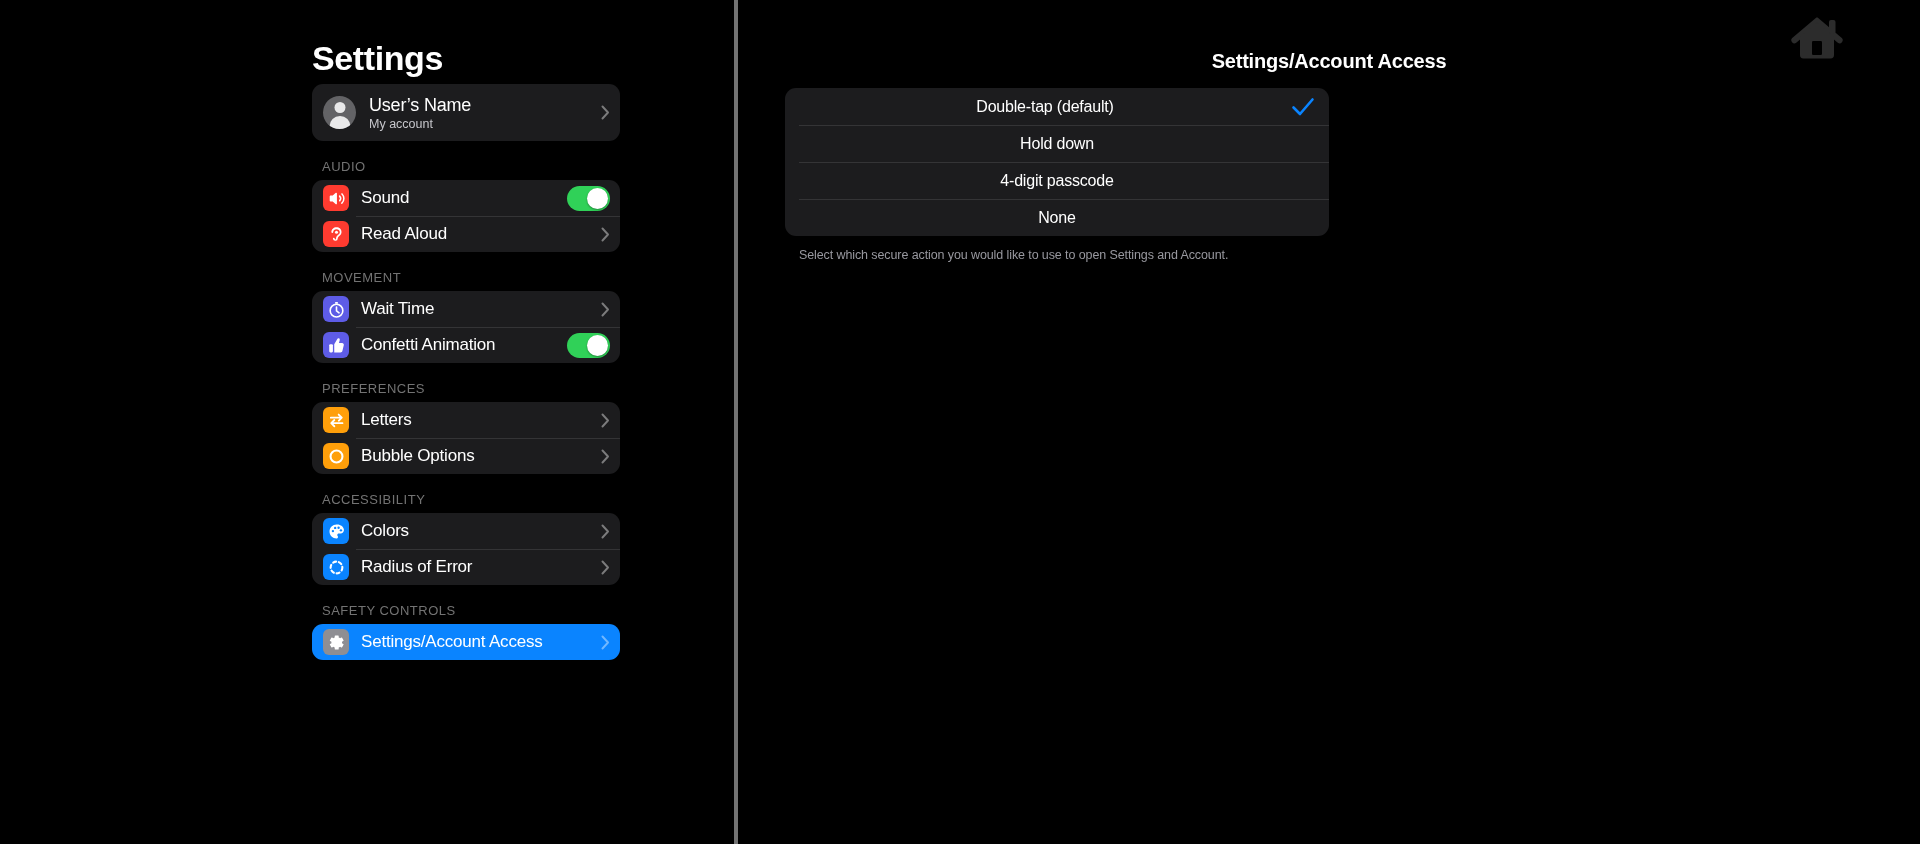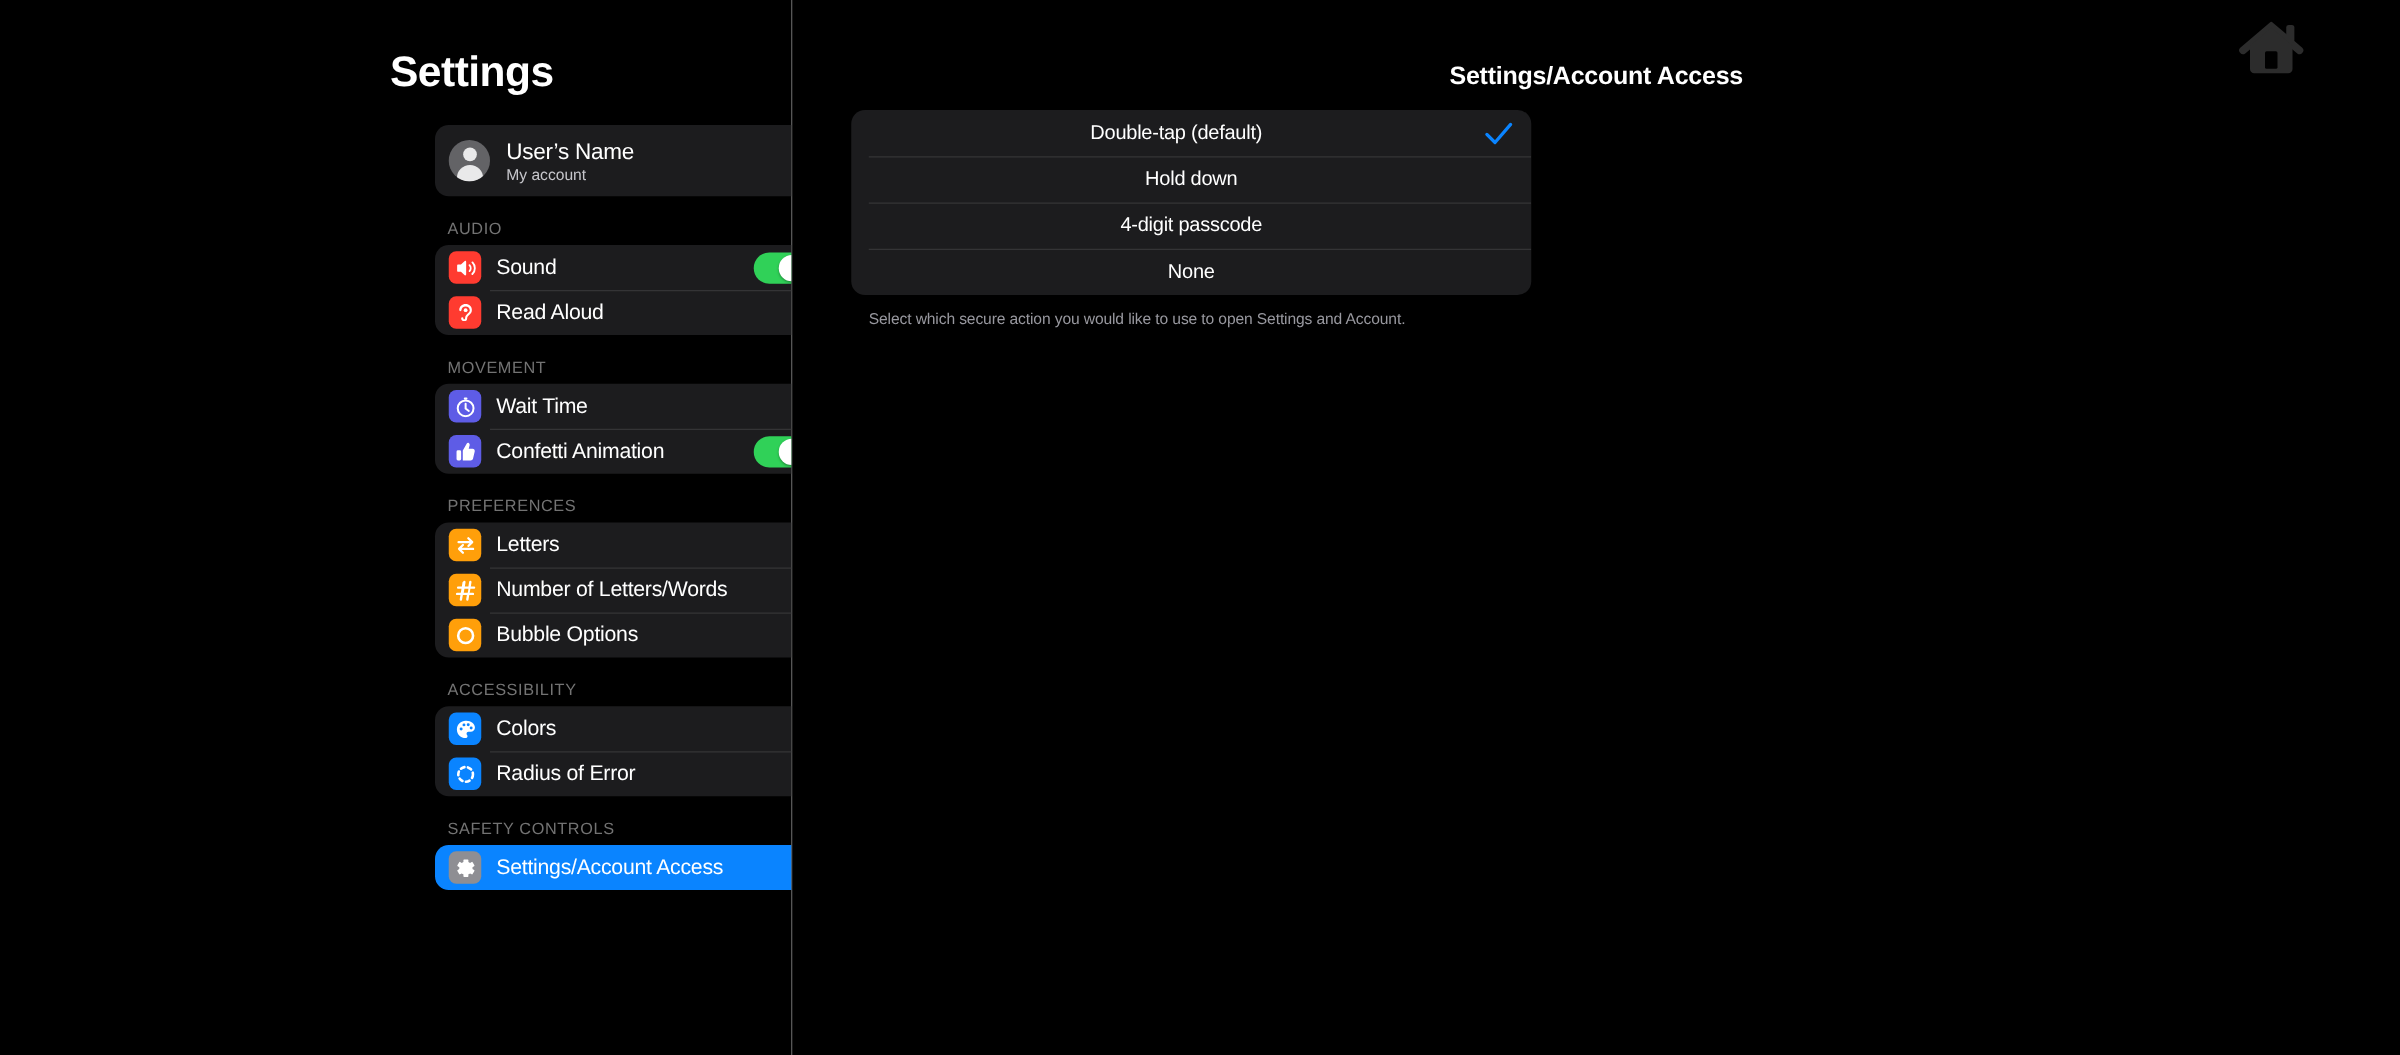--- a/index.html
+++ b/index.html
@@ -6,23 +6,23 @@
   html, body {
     width: 1920px; height: 844px;
     background: #000;
     font-family: "Liberation Sans", sans-serif;
     overflow: hidden;
   }
   .app { display: flex; width: 1920px; height: 844px; background: #000; }
 
   
   .sidebar {
-    width: 634px; height: 844px;
+    width: 738px; height: 844px;
     background: #000;
-    border-right: 1px solid #737373;
+    border-right: 4px solid #737373;
     position: relative;
     overflow: hidden;
   }
   .sb-title {
     color: #fff;
     font-size: 34px;
     font-weight: bold;
     letter-spacing: -0.4px;
     position: absolute;
     left: 312px; top: 39px;
@@ -163,21 +163,21 @@
     letter-spacing: -0.1px;
   }
 </style>
 </head>
 <body>
 
 <div class="app">
 
   <div class="sidebar">
     <div class="sb-title">Settings</div>
-    <div class="sb-scroll" id="sidebar-scroll" style="top:100px;margin-left:36px;">
+    <div class="sb-scroll" id="sidebar-scroll" style="top:84px;">
         <div class="group">
           <div class="card">
             <div class="row tall">
               <div class="avatar"></div>
               <div class="acct-text">
                 <div class="acct-name">User’s Name</div>
                 <div class="row-sub">My account</div>
               </div>
               <span class="chevron">
                 <svg width="9" height="15" viewBox="0 0 9 15" fill="none" stroke="#fff" stroke-width="1.9" stroke-linecap="round" stroke-linejoin="round">
@@ -258,33 +258,20 @@
           <div class="group-header">PREFERENCES</div>
           <div class="card">
             <div class="row">
               <span class="icon-sq" style="background:#ff9f0a">
                 <svg width="17" height="17" viewBox="0 0 18 18" fill="#fff">
                   <path d="M3 6.3h9.3l-1.7-1.7a.95.95 0 0 1 1.35-1.35l3.3 3.3a.95.95 0 0 1 0 1.35l-3.3 3.3A.95.95 0 0 1 10.6 9.9L12.3 8.2H3a.95.95 0 1 1 0-1.9z" transform="translate(0 -1.2)"></path>
                   <path d="M15 11.5H5.7l1.7 1.7a.95.95 0 0 1-1.35 1.35l-3.3-3.3a.95.95 0 0 1 0-1.35l3.3-3.3A.95.95 0 0 1 7.4 8l-1.7 1.7H15a.95.95 0 1 1 0 1.8z" transform="translate(0 1.2)"></path>
                 </svg>
               </span>
               <span class="row-label">Letters</span>
-              <span class="chevron">
-                <svg width="9" height="15" viewBox="0 0 9 15" fill="none" stroke="#fff" stroke-width="1.9" stroke-linecap="round" stroke-linejoin="round">
-                  <path d="M1.5 1.5 7 7.5 1.5 13.5"></path>
-                </svg>
-              </span>
-            </div>
-            <div class="row">
-              <span class="icon-sq" style="background:#ff9f0a">
-                <svg width="17" height="17" viewBox="0 0 18 18" fill="#fff">
-                  <path d="M6.4 1.6 5.8 5.4H2.6a1 1 0 0 0 0 2h2.9l-.6 3.4H1.8a1 1 0 1 0 0 2h2.8l-.6 3.6a1 1 0 0 0 2 .3l.65-3.9h3.4l-.6 3.6a1 1 0 0 0 2 .3l.65-3.9h3.1a1 1 0 0 0 0-2h-2.75l.6-3.4h3.1a1 1 0 0 0 0-2h-2.75l.6-3.5a1 1 0 0 0-2-.35l-.65 3.85H8.35l.6-3.5a1 1 0 0 0-2-.35zM8 7.4h3.4l-.6 3.4H7.4z"></path>
-                </svg>
-              </span>
-              <span class="row-label">Number of Letters/Words</span>
               <span class="chevron">
                 <svg width="9" height="15" viewBox="0 0 9 15" fill="none" stroke="#fff" stroke-width="1.9" stroke-linecap="round" stroke-linejoin="round">
                   <path d="M1.5 1.5 7 7.5 1.5 13.5"></path>
                 </svg>
               </span>
             </div>
             <div class="row">
               <span class="icon-sq" style="background:#ff9f0a">
                 <svg width="17" height="17" viewBox="0 0 18 18" fill="#fff">
                   <circle cx="9" cy="9" r="6.3" fill="none" stroke="#fff" stroke-width="2.2"></circle>

